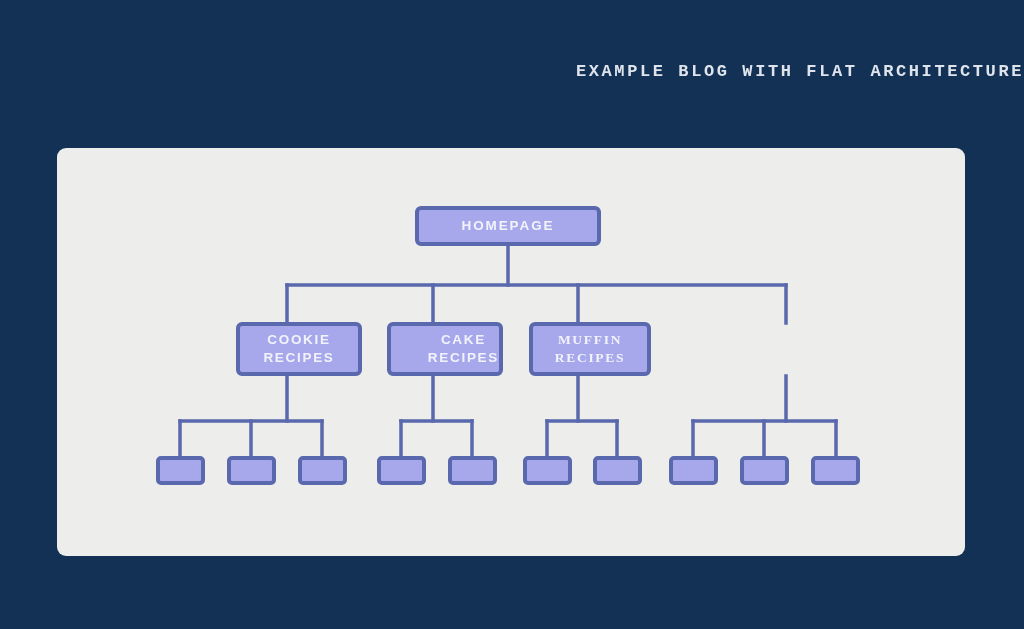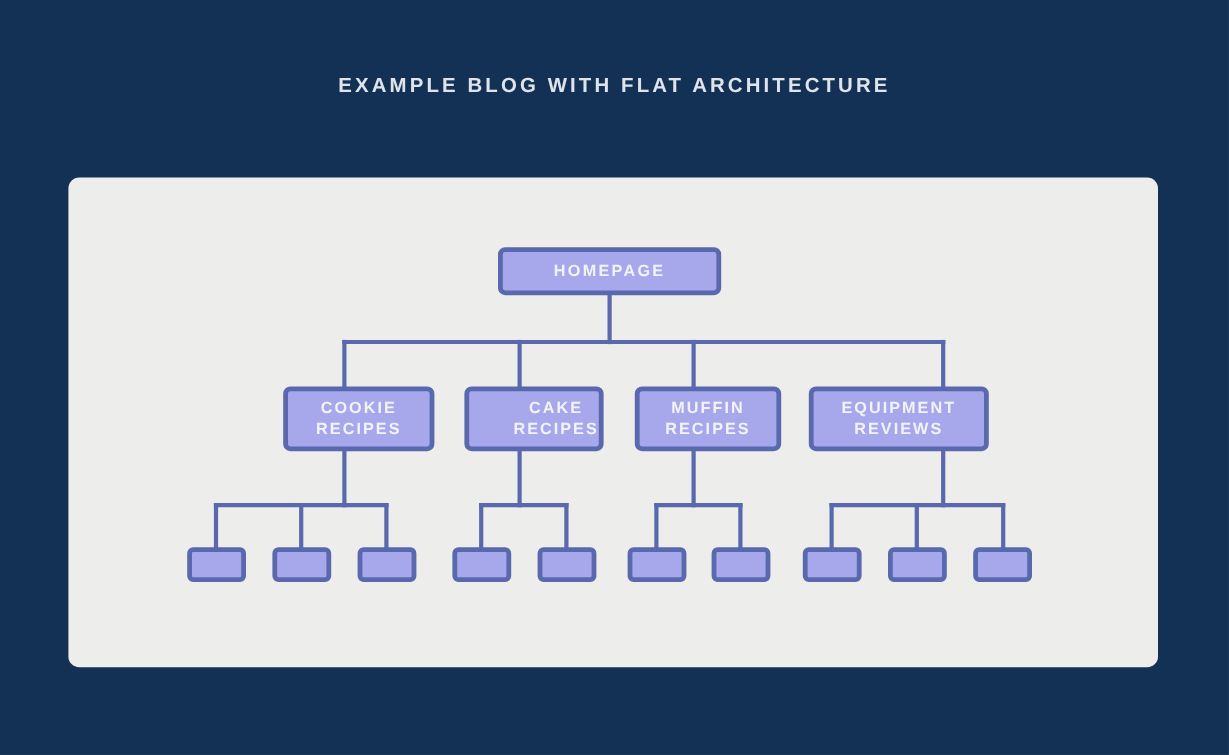--- a/index.html
+++ b/index.html
@@ -13,27 +13,27 @@
     overflow: hidden;
     font-family: "Liberation Sans", sans-serif;
     position: relative;
   }
 
   #page-title {
     position: absolute;
     left: 0;
     top: 62px;
     width: 1024px;
-    text-align: center;
+    text-align: right;
     color: #dfe4ec;
     font-size: 17px;
     font-weight: 700;
     letter-spacing: 2.6px;
     text-transform: uppercase;
-    font-family: Liberation Sans, sans-serif;
+    font-family: Liberation Mono, monospace;
   }
 
   #diagram-panel {
     position: absolute;
     left: 57px;
     top: 148px;
     width: 908px;
     height: 408px;
     background: #ededec;
     border-radius: 9px;
@@ -142,33 +142,27 @@
       </span>
     </div>
 
     <div class="node branch" style="left:318px; top:174px; width:116px; height:54px;justify-content:flex-end;">
       <span>
         <span>CAKE</span><br>
         <span>RECIPES</span>
       </span>
     </div>
 
-    <div class="node branch" style="left:460px; top:174px; width:122px; height:54px;">
+    <div class="node branch" style="left:460px; top:174px; width:122px; height:54px;font-family:Liberation Serif, serif;">
       <span>
         <span>MUFFIN</span><br>
         <span>RECIPES</span>
       </span>
     </div>
 
-    <div class="node branch" style="left:605px; top:174px; width:150px; height:54px;">
-      <span>
-        <span>EQUIPMENT</span><br>
-        <span>REVIEWS</span>
-      </span>
-    </div>
 
     <div class="node leaf" style="left:99px; top:308px; width:49px; height:29px;"></div>
     <div class="node leaf" style="left:170px; top:308px; width:49px; height:29px;"></div>
     <div class="node leaf" style="left:241px; top:308px; width:49px; height:29px;"></div>
 
     <div class="node leaf" style="left:320px; top:308px; width:49px; height:29px;"></div>
     <div class="node leaf" style="left:391px; top:308px; width:49px; height:29px;"></div>
 
     <div class="node leaf" style="left:466px; top:308px; width:49px; height:29px;"></div>
     <div class="node leaf" style="left:536px; top:308px; width:49px; height:29px;"></div>

